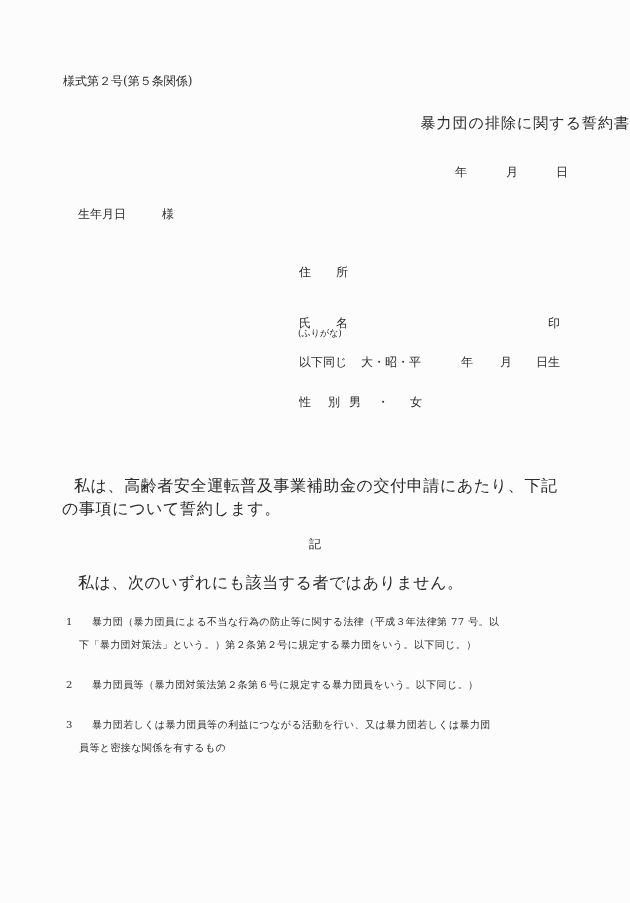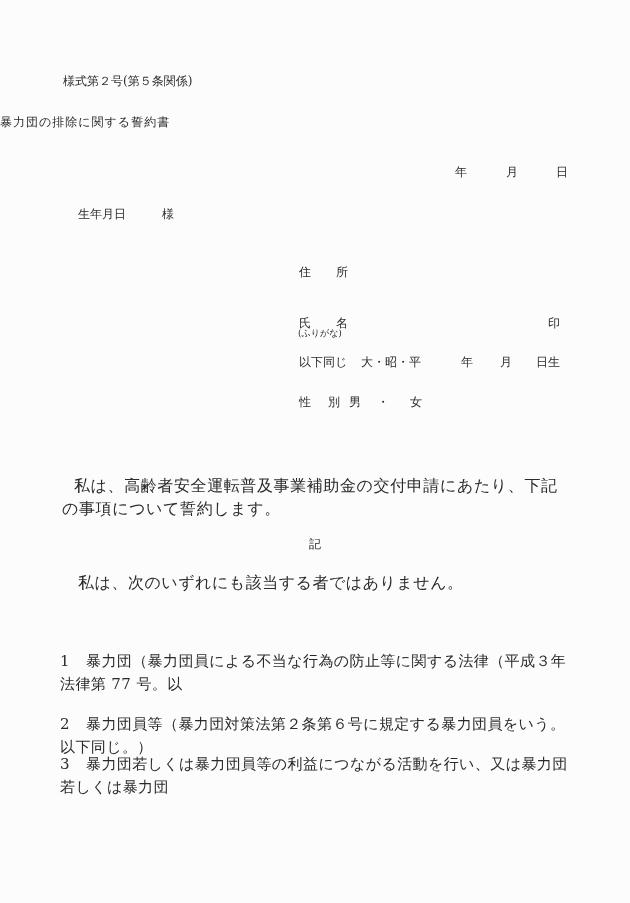--- a/index.html
+++ b/index.html
@@ -12,36 +12,36 @@
       height: 903px;
       position: relative;
       overflow: hidden;
       font-family: "DejaVu Serif", "Liberation Serif", serif;
       color: #2a2a2a;
       font-size: 12px;
       line-height: 1;
     }
     .abs { position: absolute; white-space: nowrap; }
     .form-number { left: 63px; top: 67px; font-size: 12px; margin-top: 8px; }
-    .doc-title { left: 0; width: 630px; top: 116px; text-align: left; font-size: 12px; letter-spacing: 1px; }
+    .doc-title { left: 0; width: 630px; top: 116px; text-align: right; font-size: 15px; letter-spacing: 1px; }
     .date-line { top: 166px; font-size: 12px; }
     .addressee { left: 78px; top: 208px; font-size: 12px; }
     .field-label { font-size: 12px; }
     .furigana { font-size: 9px; }
     .body-para {
       left: 62px; top: 474px; width: 508px;
       font-size: 16px; line-height: 23px;
       white-space: normal; text-indent: 12px;
       letter-spacing: 0.6px;
     }
     .ki { left: 0; width: 630px; top: 538px; text-align: center; font-size: 12px; }
     .declaration { left: 78px; top: 575px; font-size: 16px; letter-spacing: 0.5px; }
     .item {
-      left: 60px; width: 508px; font-size: 15px; line-height: 23px;
-      white-space: normal; letter-spacing: 0.4px; margin-top: 40px;
+      left: 66px; width: 508px; font-size: 10px; line-height: 23px;
+      white-space: normal; letter-spacing: 0.4px;
     }
     .item .num { display: inline-block; width: 26px; }
     .item .cont { display: block; padding-left: 13px; }
   </style>
 </head>
 <body>
 
 <div>
 
   <div class="abs form-number">様式第２号(第５条関係)</div>
@@ -83,23 +83,25 @@
   </div>
 
   <div class="abs body-para">私は、高齢者安全運転普及事業補助金の交付申請にあたり、下記の事項について誓約します。</div>
 
   <div class="abs ki">記</div>
 
   <div class="abs declaration">私は、次のいずれにも該当する者ではありません。</div>
 
   <div class="abs item" style="top:610px;">
     <span class="num">1</span><span>暴力団（暴力団員による不当な行為の防止等に関する法律（平成３年法律第 77 号。以</span>
+    <span class="cont">下「暴力団対策法」という。）第２条第２号に規定する暴力団をいう。以下同じ。）</span>
   </div>
 
   <div class="abs item" style="top:673px;">
     <span class="num">2</span><span>暴力団員等（暴力団対策法第２条第６号に規定する暴力団員をいう。以下同じ。）</span>
   </div>
 
   <div class="abs item" style="top:713px;">
     <span class="num">3</span><span>暴力団若しくは暴力団員等の利益につながる活動を行い、又は暴力団若しくは暴力団</span>
+    <span class="cont">員等と密接な関係を有するもの</span>
   </div>
 
 </div>
 
 </body></html>

